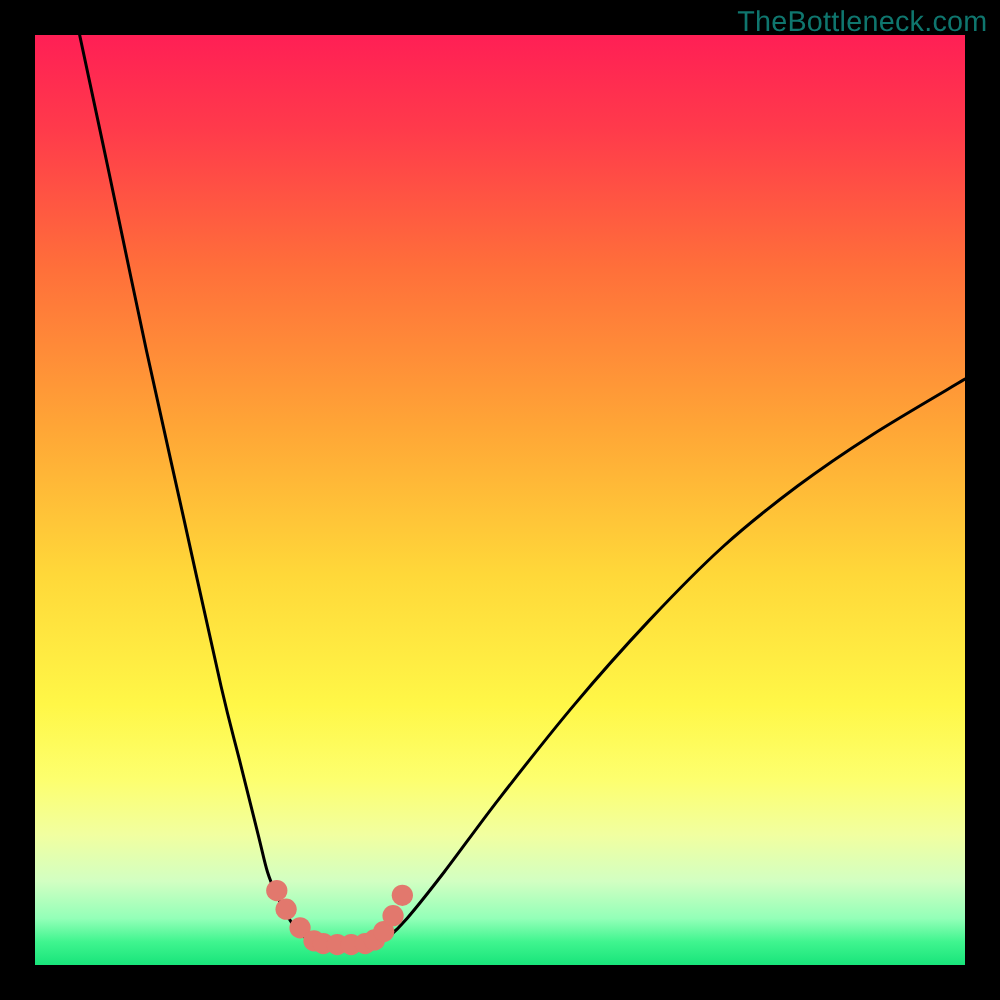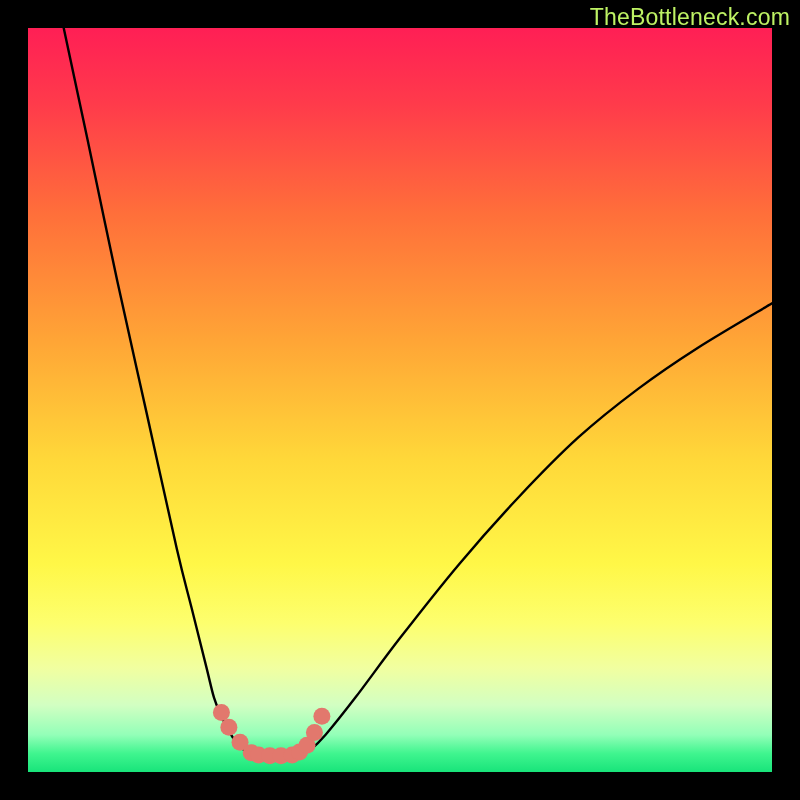--- a/index.html
+++ b/index.html
@@ -24,21 +24,21 @@
     width: 744px;
     height: 744px;
     overflow: hidden;
   }
   .watermark {
     position: absolute;
     top: 4px;
     right: 10px;
     font-size: 23px;
     font-weight: 500;
-    color: #bef264;
+    color: #0f766e;
     letter-spacing: 0.2px;
     user-select: none;
   }
 </style>
 </head>
 <body>
 
 <div class="frame">
   <div class="plot">
     <svg id="svg" width="744" height="744" viewBox="0 0 744 744">

